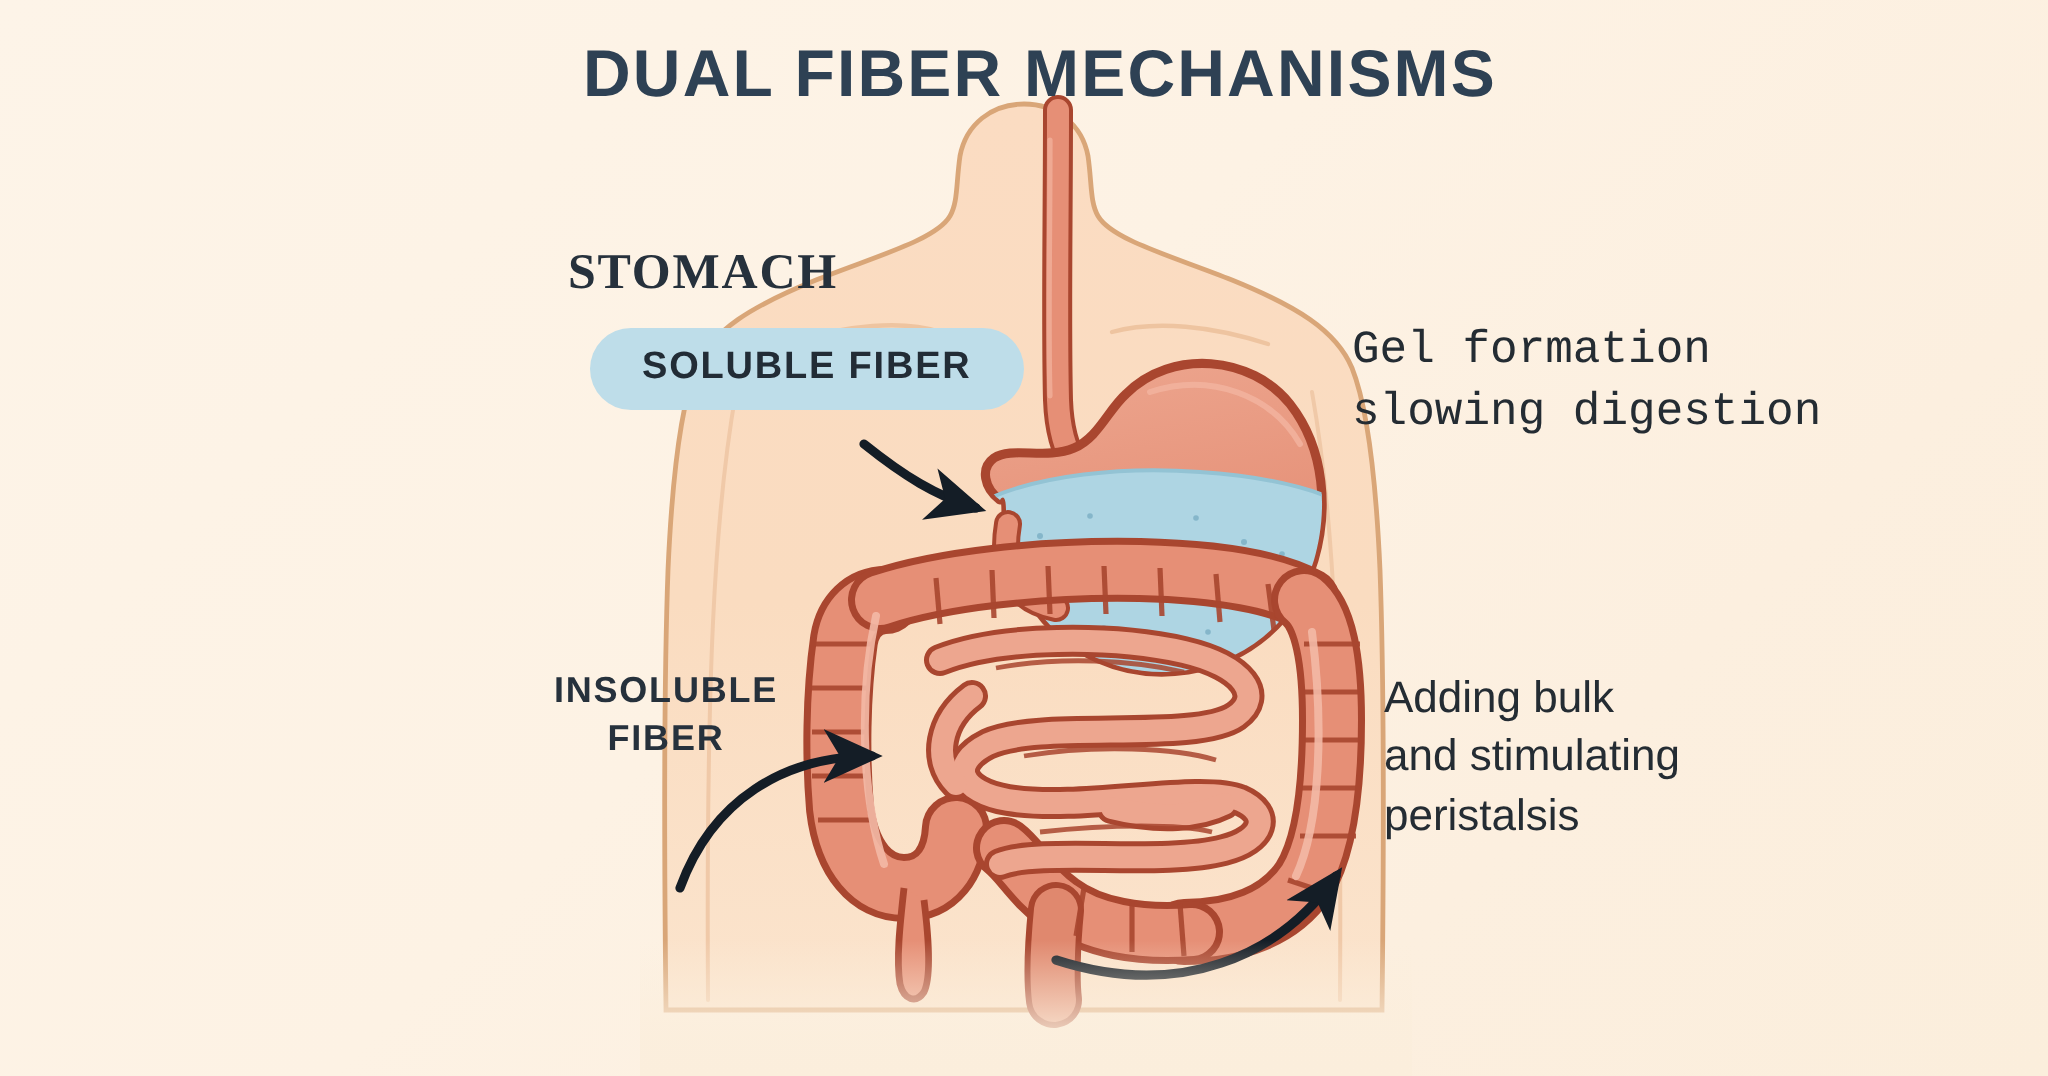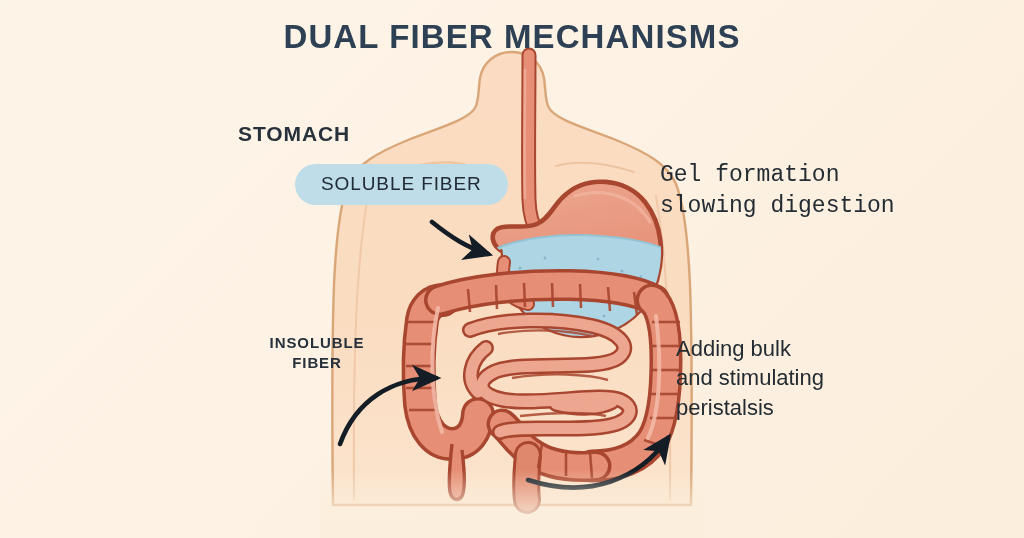--- a/index.html
+++ b/index.html
@@ -20,58 +20,60 @@
     position: absolute;
     inset: 0;
     width: 1024px;
     height: 538px;
   }
   .lbl {
     position: absolute;
     color: #2c3e50;
     white-space: pre;
     line-height: 1.18;
+    margin-left: 16px;
   }
   #page-title {
     left: 0;
     right: 0;
     top: 18px;
     text-align: center;
     font-size: 33px;
     font-weight: bold;
     letter-spacing: 1.1px;
     color: #2e4154;
   }
   #label-stomach {
-    left: 238px;
+    left: 268px;
     top: 122px;
-    font-size: 21px;
+    font-size: 25px;
     font-weight: bold;
     letter-spacing: 0.9px;
     color: #26313c;
+    font-family: Liberation Serif, serif;
   }
   #pill-soluble-fiber {
     position: absolute;
     left: 295px;
     top: 164px;
     padding: 9px 26px 10px 26px;
     border-radius: 999px;
     background: #bedde9;
     color: #222c36;
     font-size: 19px;
-    font-weight: normal;
+    font-weight: bold;
     letter-spacing: 0.9px;
     white-space: pre;
   }
   #label-insoluble-fiber {
     left: 247px;
     top: 333px;
     width: 140px;
     text-align: center;
-    font-size: 15px;
+    font-size: 18px;
     font-weight: bold;
     letter-spacing: 0.9px;
     color: #26313c;
     line-height: 1.35;
   }
   #label-gel-formation {
     left: 660px;
     top: 160px;
     font-size: 23px;
     font-weight: normal;

